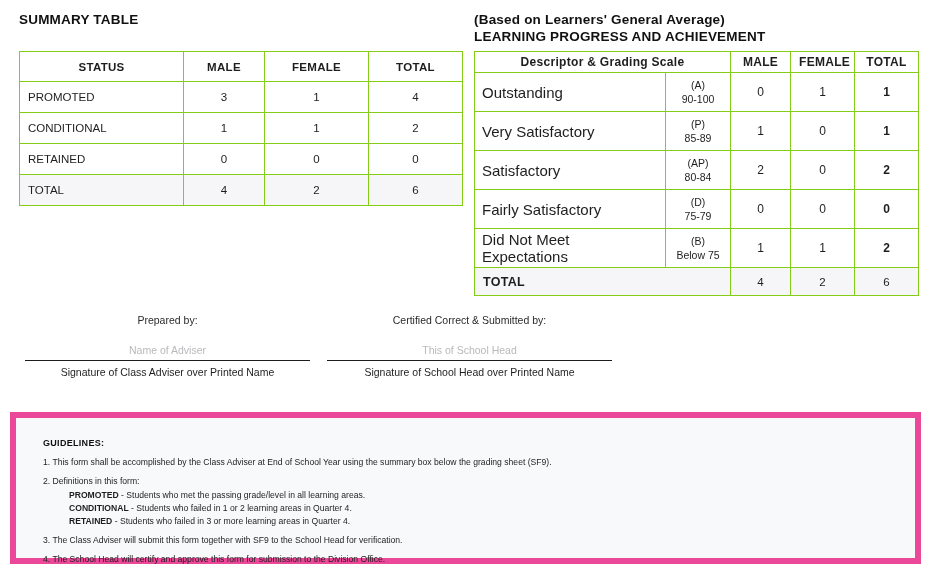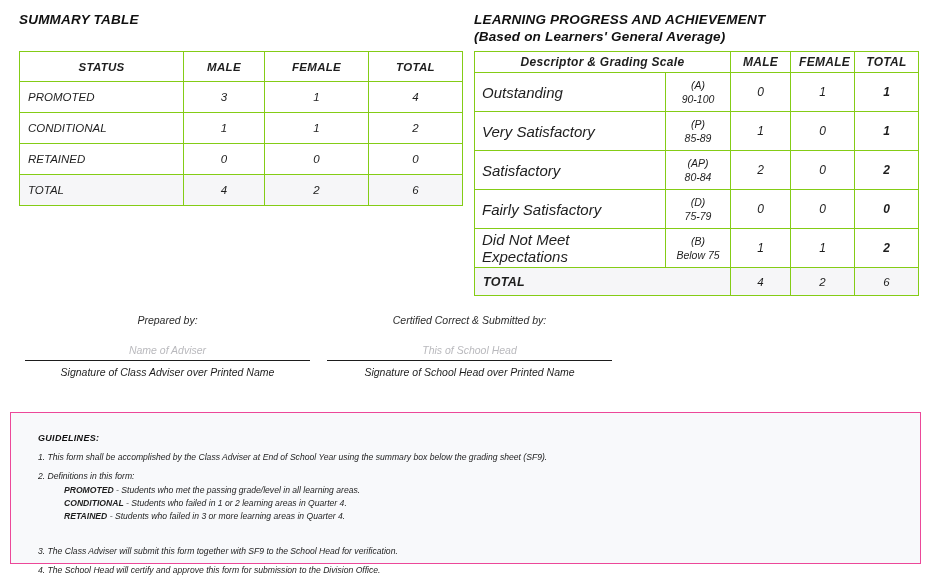--- a/index.html
+++ b/index.html
@@ -4,21 +4,21 @@
 <style>
   * { box-sizing: border-box; }
   html, body {
     margin: 0; padding: 0;
     width: 934px; height: 577px;
     background: #ffffff;
     font-family: "Liberation Sans", sans-serif;
     color: #1a1a1a;
     overflow: hidden;
   }
-  .page { position: relative; width: 934px; height: 519px; font-style: italic; }
+  .page { position: relative; width: 934px; height: 519px; }
 
   
   .sec-title {
     position: absolute;
     font-weight: bold;
     font-size: 13.5px;
     letter-spacing: 0.2px;
     color: #111111;
     white-space: nowrap;
   }
@@ -101,36 +101,36 @@
   #sig-1 { left: 25px;  top: 314px; width: 285px; }
   #sig-2 { left: 327px; top: 314px; width: 285px; }
   #sig-3 { left: 629px; top: 314px; width: 291px; }
 
   
   #guidelines-box {
     position: absolute;
     left: 10px; top: 412px;
     width: 911px; height: 152px;
     background: #f8f9fb;
-    border: 1px solid #ec4899;
+    border: 6px solid #ec4899;
   }
   #guidelines-inner { padding: 20px 0 0 27px; }
   .g-head {
     font-size: 9px; font-weight: bold; letter-spacing: 0.3px;
     color: #111; margin-bottom: 9px;
   }
   .g-item {
     font-size: 8.6px; color: #1e1e1e; line-height: 11px; margin-bottom: 8px;
   }
   .g-def {
     font-size: 8.6px; color: #1e1e1e; line-height: 11px;
     margin-left: 26px; margin-bottom: 2px;
   }
   .g-def b { font-weight: bold; }
-  .g-defs { margin-top: -5px; margin-bottom: 24px; }
+  .g-defs { margin-top: -5px; margin-bottom: 8px; }
 </style>
 </head>
 <body>
 
 <div class="page">
 
   <div class="sec-title" id="summary-title">SUMMARY TABLE</div>
 
   <table class="grid" id="summary-table">
     <colgroup>
@@ -169,22 +169,22 @@
       <tr class="totalrow">
         <td class="l">TOTAL</td>
         <td class="c">4</td>
         <td class="c">2</td>
         <td class="c">6</td>
       </tr>
     </tbody>
   </table>
 
   <div class="sec-title" id="progress-title">
+    <div>(Based on Learners' General Average)</div>
     <div>LEARNING PROGRESS AND ACHIEVEMENT</div>
-    <div>(Based on Learners' General Average)</div>
   </div>
 
   <table class="grid" id="progress-table">
     <colgroup>
       <col class="p-desc">
         <col class="p-scale">
         <col class="p-male">
         <col class="p-female">
         <col class="p-total">
     </colgroup>

